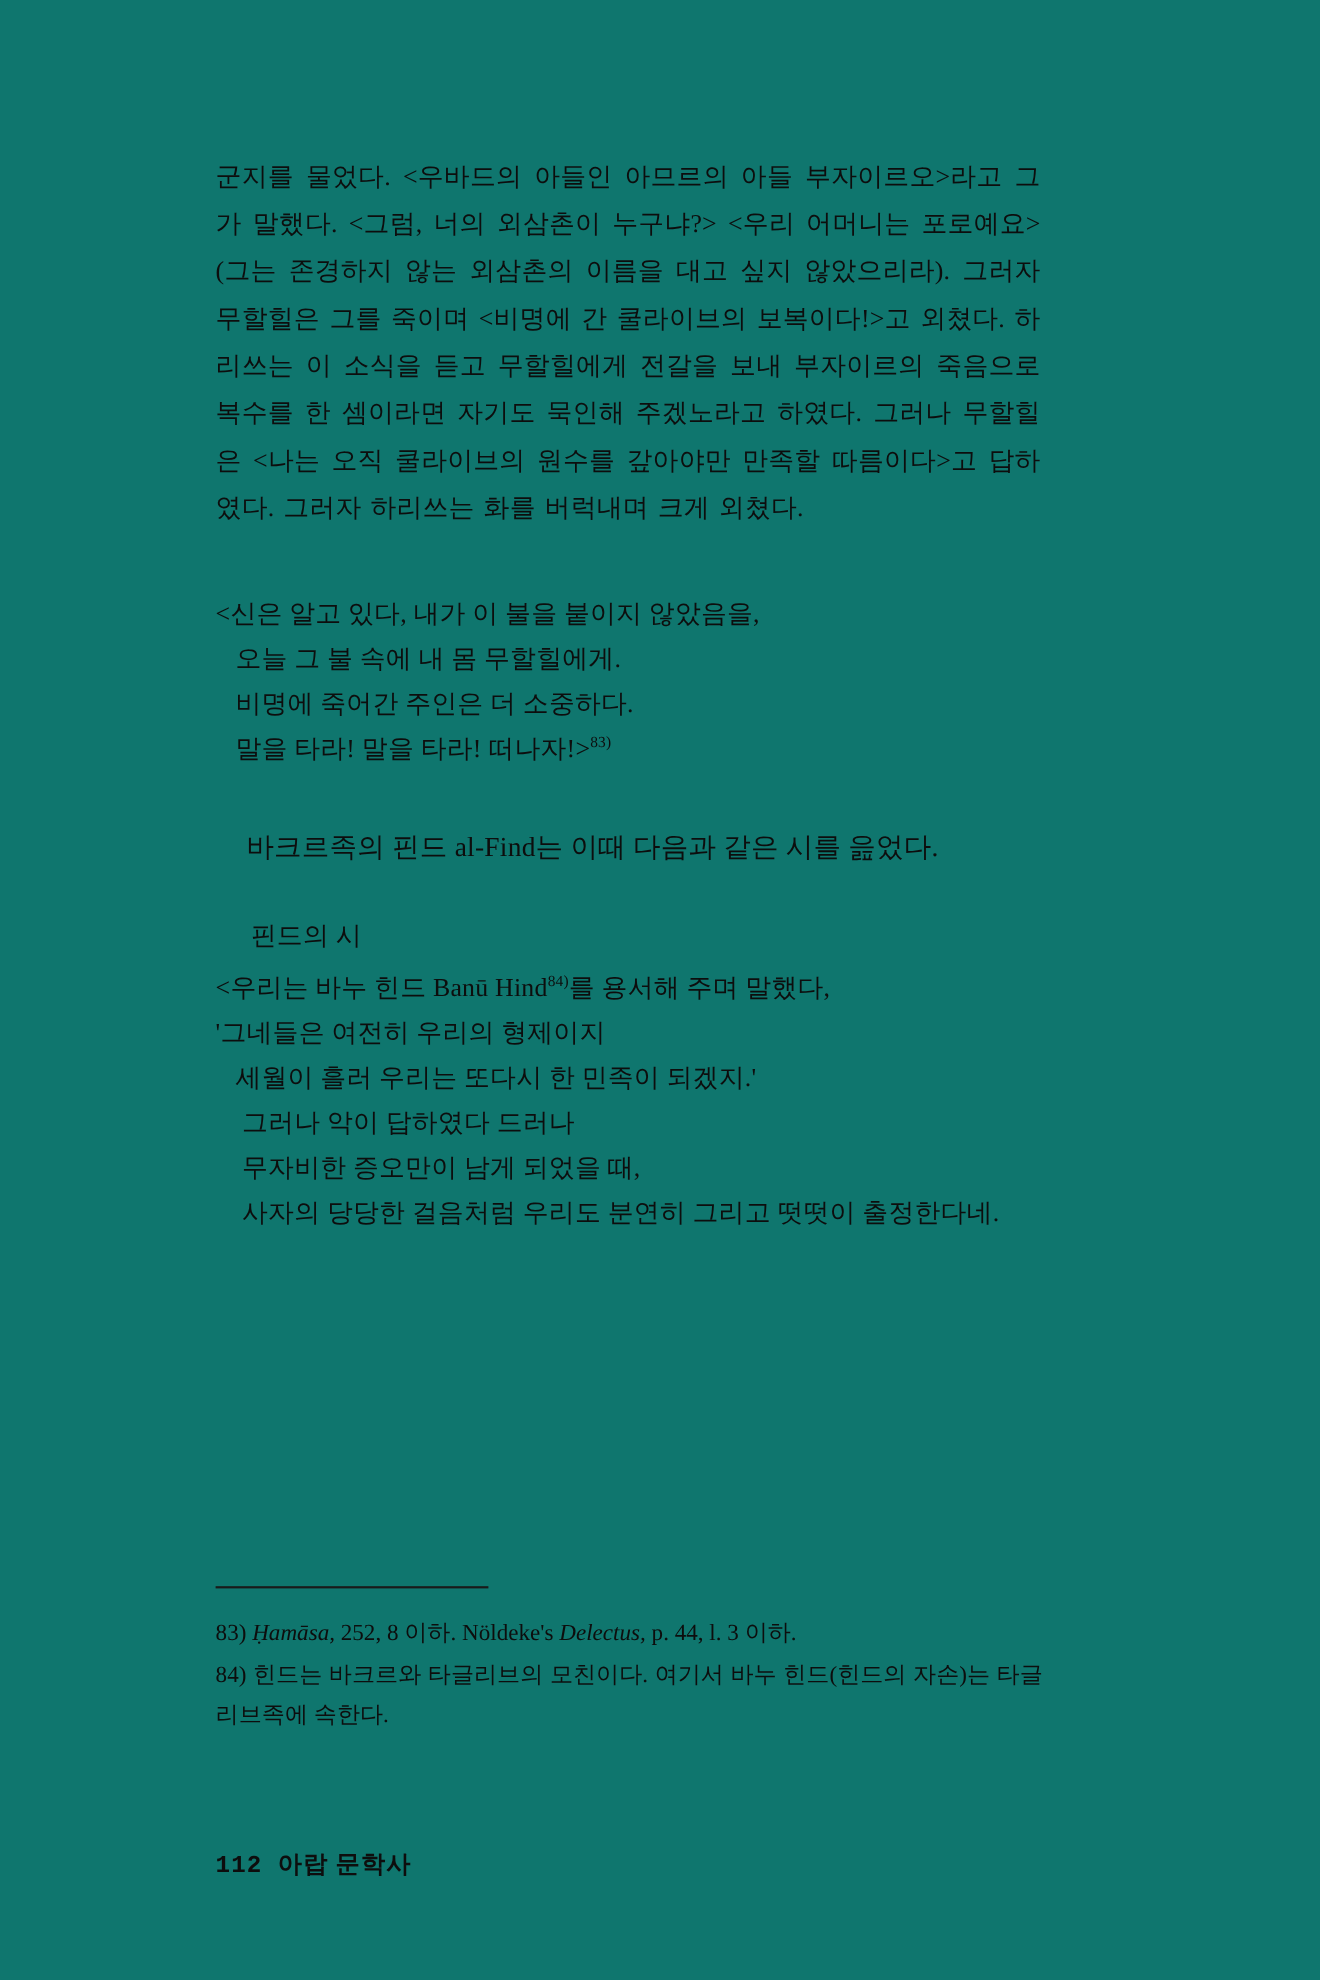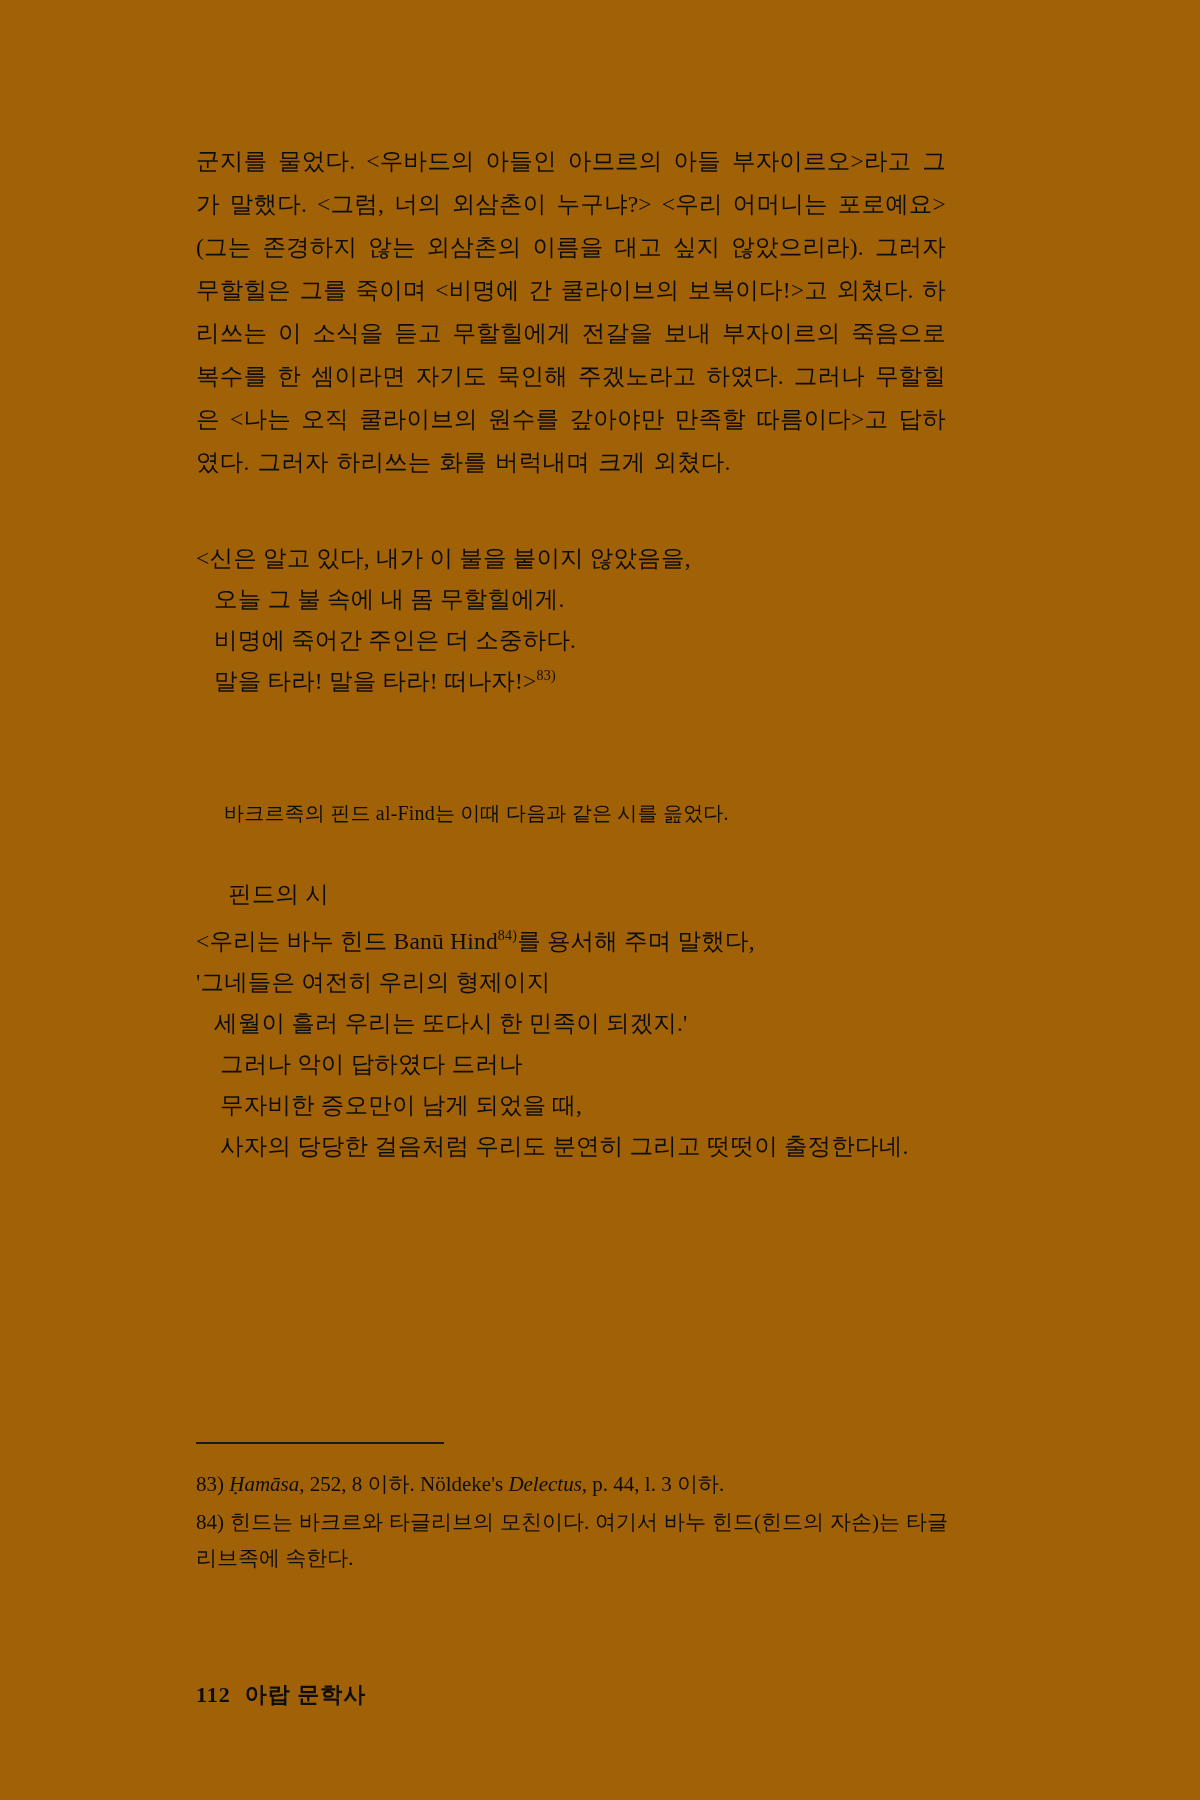--- a/index.html
+++ b/index.html
@@ -13,21 +13,21 @@
     font-family: "Liberation Serif", serif;
     color: #0d0d0d;
     position: relative;
     overflow: hidden;
   }
   .page {
     position: absolute;
     left: 0; top: 0;
     width: 1200px;
     height: 1800px;
-    background: #a16207;
+    background: #0f766e;
   }
   .content {
     position: absolute;
     left: 196px;
     top: 140px;
     width: 750px;
   }
 
   
   .body-par {
@@ -51,25 +51,24 @@
     letter-spacing: 0.2px;
   }
   .verse-indent-0 { padding-left: 0px; }
   .verse-indent-1 { padding-left: 18px; }
   .verse-indent-2 { padding-left: 24px; }
 
   .para-spacer-lg { height: 48px; }
   .para-spacer-md { height: 40px; }
 
   .intro-line {
-    font-size: 20px;
+    font-size: 25px;
     line-height: 41px;
     padding-left: 28px;
     letter-spacing: 0.2px;
-    margin-top: 43px;
   }
   .poem-title {
     font-size: 23.5px;
     line-height: 41px;
     padding-left: 32px;
     letter-spacing: 0.2px;
   }
   sup.fn {
     font-size: 14px;
     vertical-align: super;
@@ -111,21 +110,21 @@
 
   
   .page-footer {
     position: absolute;
     left: 196px;
     top: 1680px;
     font-size: 22px;
     font-weight: bold;
     letter-spacing: 1px;
   }
-  .page-footer .pg-num { margin-right: 14px; }
+  .page-footer .pg-num { margin-right: 14px; font-family: Liberation Mono, monospace; }
 </style>
 </head>
 <body>
 
 <div class="page">
 
   <div class="content">
 
     <p class="body-par">군지를 물었다. &lt;우바드의 아들인 아므르의 아들 부자이르오&gt;라고 그가 말했다. &lt;그럼, 너의 외삼촌이 누구냐?&gt; &lt;우리 어머니는 포로예요&gt;(그는 존경하지 않는 외삼촌의 이름을 대고 싶지 않았으리라). 그러자 무할힐은 그를 죽이며 &lt;비명에 간 쿨라이브의 보복이다!&gt;고 외쳤다. 하리쓰는 이 소식을 듣고 무할힐에게 전갈을 보내 부자이르의 죽음으로 복수를 한 셈이라면 자기도 묵인해 주겠노라고 하였다. 그러나 무할힐은 &lt;나는 오직 쿨라이브의 원수를 갚아야만 만족할 따름이다&gt;고 답하였다. 그러자 하리쓰는 화를 버럭내며 크게 외쳤다.</p>
 

